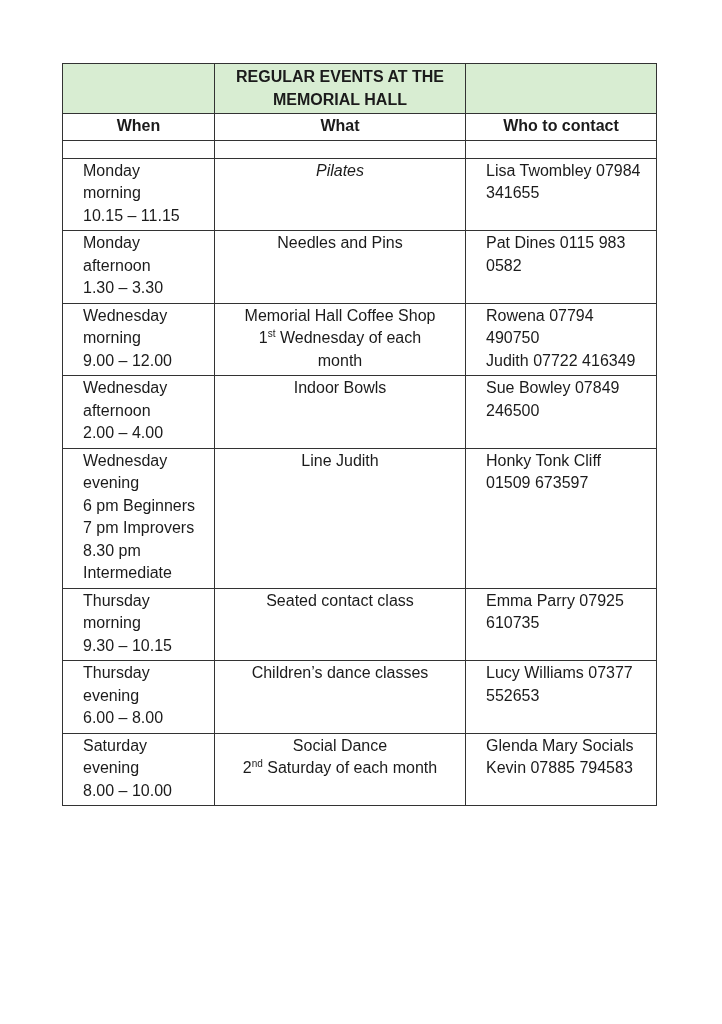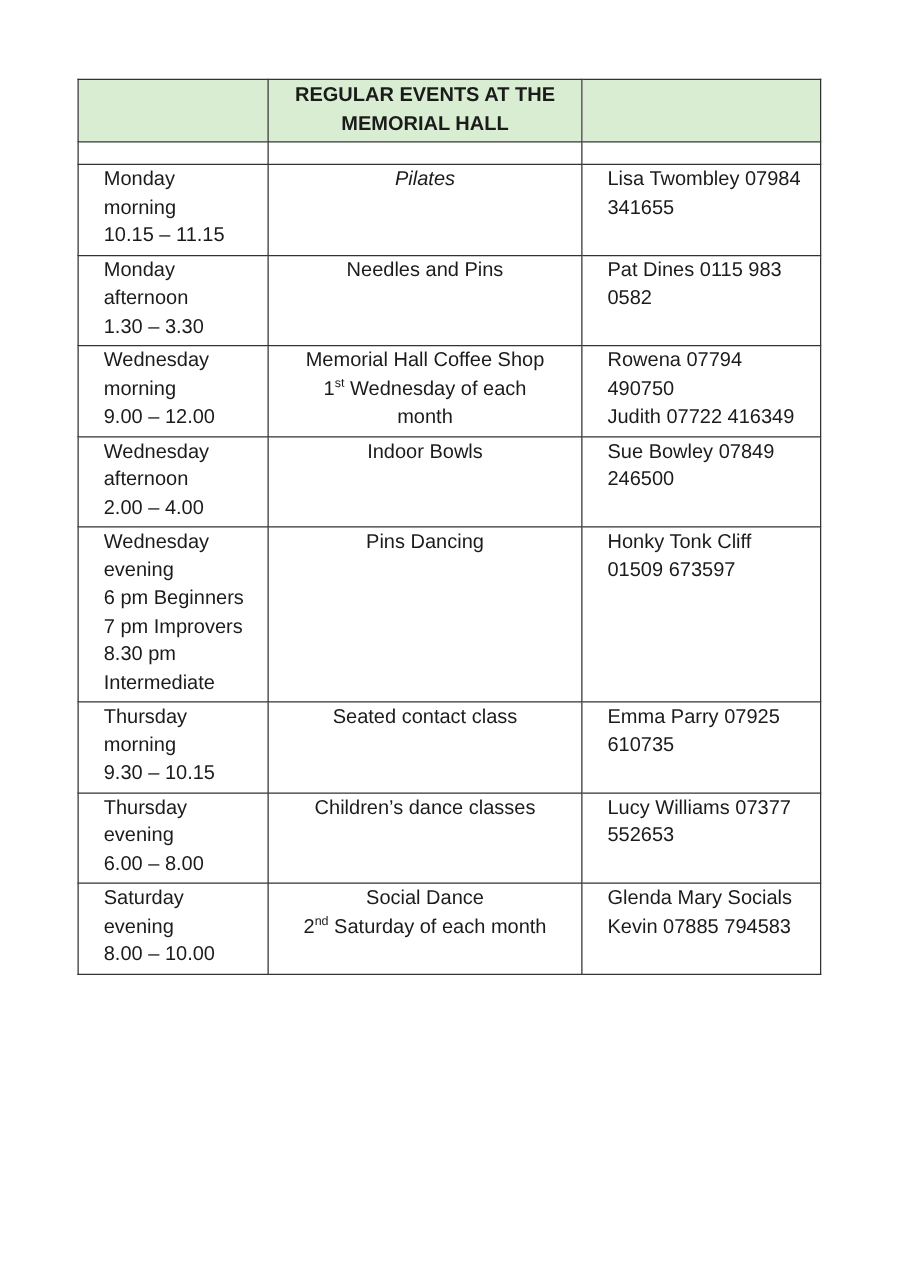--- a/index.html
+++ b/index.html
@@ -59,20 +59,25 @@
       <col class="c-when">
       <col class="c-what">
       <col class="c-contact">
     </colgroup>
     <thead>
       <tr class="title-row">
         <td style="background: rgb(216, 237, 210); border-color: rgb(51, 51, 51);"></td>
         <td style="background: rgb(216, 237, 210); border-color: rgb(51, 51, 51);">REGULAR EVENTS AT THE MEMORIAL HALL</td>
         <td style="background: rgb(216, 237, 210); border-color: rgb(51, 51, 51);"></td>
       </tr>
+      <tr class="header-row">
+        <th style="border-color: rgb(51, 51, 51);">When</th>
+        <th style="border-color: rgb(51, 51, 51);">What</th>
+        <th style="border-color: rgb(51, 51, 51);">Who to contact</th>
+      </tr>
       <tr class="spacer-row">
         <td style="border-color: rgb(51, 51, 51);"></td>
         <td style="border-color: rgb(51, 51, 51);"></td>
         <td style="border-color: rgb(51, 51, 51);"></td>
       </tr>
     </thead>
     <tbody>
         <tr>
           <td class="cell-when" style="border-color: rgb(51, 51, 51);">Monday<br>morning<br>10.15 – 11.15</td>
           <td class="cell-what" style="border-color: rgb(51, 51, 51); font-style: italic;">Pilates</td>
@@ -88,21 +93,21 @@
           <td class="cell-what" style="border-color: rgb(51, 51, 51);">Memorial Hall Coffee Shop<br>1<sup>st</sup> Wednesday of each<br>month</td>
           <td class="cell-contact" style="border-color: rgb(51, 51, 51);">Rowena 07794<br>490750<br>Judith 07722 416349</td>
         </tr>
         <tr>
           <td class="cell-when" style="border-color: rgb(51, 51, 51);">Wednesday<br>afternoon<br>2.00 – 4.00</td>
           <td class="cell-what" style="border-color: rgb(51, 51, 51);">Indoor Bowls</td>
           <td class="cell-contact" style="border-color: rgb(51, 51, 51);">Sue Bowley 07849<br>246500</td>
         </tr>
         <tr>
           <td class="cell-when" style="border-color: rgb(51, 51, 51);">Wednesday<br>evening<br>6 pm Beginners<br>7 pm Improvers<br>8.30 pm<br>Intermediate</td>
-          <td class="cell-what" style="border-color: rgb(51, 51, 51);">Pins Dancing</td>
+          <td class="cell-what" style="border-color: rgb(51, 51, 51);">Line Judith</td>
           <td class="cell-contact" style="border-color: rgb(51, 51, 51);">Honky Tonk Cliff<br>01509 673597</td>
         </tr>
         <tr>
           <td class="cell-when" style="border-color: rgb(51, 51, 51);">Thursday<br>morning<br>9.30 – 10.15</td>
           <td class="cell-what" style="border-color: rgb(51, 51, 51);">Seated contact class</td>
           <td class="cell-contact" style="border-color: rgb(51, 51, 51);">Emma Parry 07925<br>610735</td>
         </tr>
         <tr>
           <td class="cell-when" style="border-color: rgb(51, 51, 51);">Thursday<br>evening<br>6.00 – 8.00</td>
           <td class="cell-what" style="border-color: rgb(51, 51, 51);">Children’s dance classes</td>

